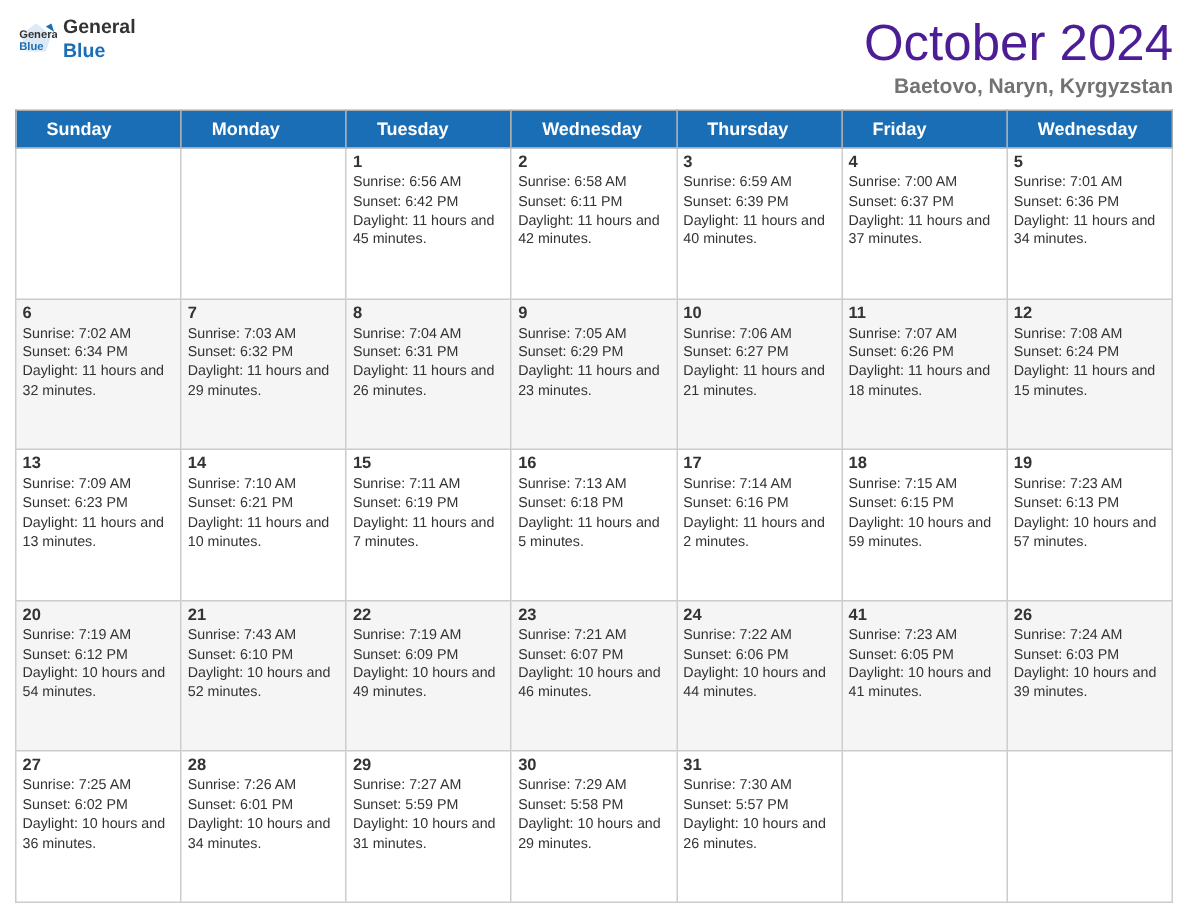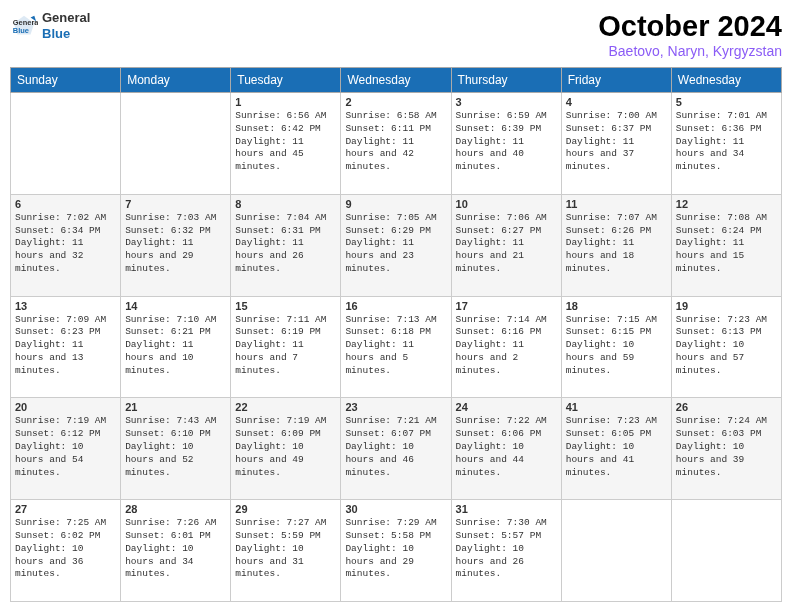--- a/index.html
+++ b/index.html
@@ -29,39 +29,40 @@
       gap: 4px;
     }
     .logo-icon {
       width: 28px;
       height: 28px;
     }
     .title-block {
       text-align: right;
     }
     .main-title {
-      font-size: 29px;
-      font-weight: bold;
-      color: #000000;
+      font-size: 34px;
+      font-weight: normal;
+      color: #4c1d95;
     }
     .subtitle {
       font-size: 14px;
-      color: #8b5cf6;
+      color: #737373;
+      font-weight: bold;
     }
     table {
       width: 100%;
       border-collapse: collapse;
       flex: 1;
     }
     th {
       background-color: #1a6eb5;
       color: #fff;
       font-size: 12px;
-      font-weight: normal;
-      padding: 5px 6px;
+      font-weight: bold;
+      padding: 5px 20px;
       text-align: left;
       border: 1px solid #aaa;
     }
     td {
       border: 1px solid #ccc;
       vertical-align: top;
       padding: 3px 4px;
       font-size: 9.5px;
       color: #333;
       background: #fff;
@@ -71,21 +72,20 @@
       background: #f5f5f5;
     }
     .day-num {
       font-size: 11px;
       font-weight: bold;
       display: block;
       margin-bottom: 2px;
     }
     .cell-content {
       line-height: 1.35;
-      font-family: Liberation Mono, monospace;
     }
     td.empty {
       background: #fff;
     }
   </style>
 </head>
 <body>
 
 <div class="page">
   <div class="header">

